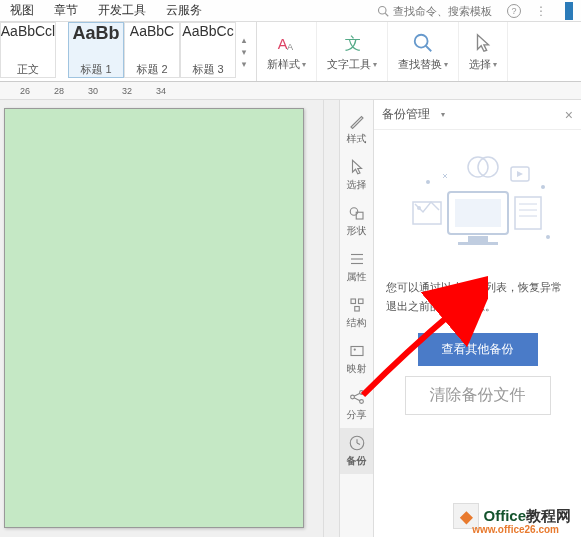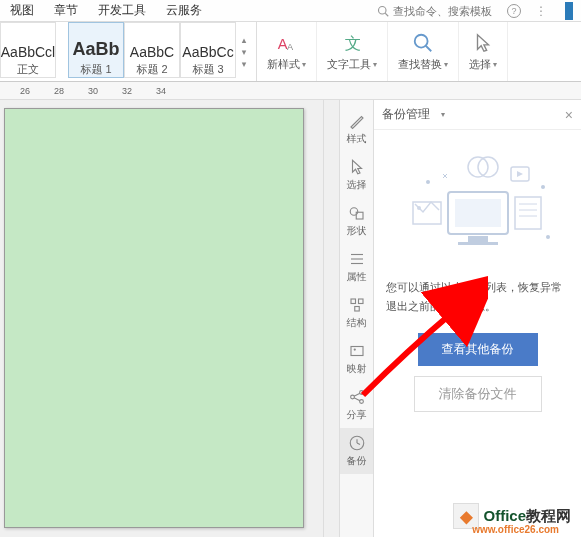--- a/index.html
+++ b/index.html
@@ -8,21 +8,21 @@
     .menubar { display: flex; background: #fefefe; border-bottom: 1px solid #ddd; height: 22px; align-items: center; }
     .menubar span { padding: 3px 10px; font-size: 12px; color: #333; cursor: pointer; }
     .search-area { margin-left: auto; display: flex; align-items: center; padding-right: 8px; gap: 4px; }
     .search-icon { width: 12px; height: 12px; }
     .search-input { border: none; font-size: 11px; color: #999; width: 110px; background: transparent; }
     .help-icon { width: 14px; height: 14px; border: 1px solid #999; border-radius: 50%; display: flex; align-items: center; justify-content: center; font-size: 9px; color: #999; }
     .collapse-tab { width: 8px; background: #2b7bb9; margin-left: 4px; height: 18px; }
     
     .ribbon { display: flex; background: #fff; border-bottom: 1px solid #ccc; height: 60px; }
     .style-group { display: flex; border-right: 1px solid #ddd; padding-right: 4px; }
-    .style-box { width: 56px; height: 56px; border: 1px solid #e0e0e0; display: flex; flex-direction: column; align-items: center; justify-content: flex-end; font-size: 10px; }
+    .style-box { width: 56px; height: 56px; border: 1px solid #e0e0e0; display: flex; flex-direction: column; align-items: center; justify-content: space-between; font-size: 10px; }
     .style-box.active { border: 1px solid #a0c4e0; background: #eaf3fb; margin-left: 12px; }
     .style-preview { font-size: 14px; color: #333; }
     .style-preview.bold { font-weight: bold; font-size: 18px; }
     .style-label { font-size: 11px; color: #555; margin-top: 2px; }
     .style-more { width: 16px; display: flex; flex-direction: column; justify-content: center; gap: 2px; padding: 0 2px; }
     .style-arrow { font-size: 9px; color: #888; text-align: center; }
     
     .ribbon-btn { display: flex; flex-direction: column; align-items: center; justify-content: center; padding: 4px 10px; border-right: 1px solid #eee; font-size: 11px; color: #555; }
     .ribbon-icon { width: 22px; height: 22px; display: flex; align-items: center; justify-content: center; margin-bottom: 3px; }
     .ribbon-label { display: flex; align-items: center; gap: 2px; }
@@ -31,32 +31,32 @@
     .ruler { height: 18px; background: #f7f7f7; border-bottom: 1px solid #ddd; display: flex; position: relative; font-size: 9px; color: #666; padding-left: 6px; align-items: center; }
     .ruler-mark { position: absolute; }
     
     .workspace { display: flex; height: 437px; }
     .doc-area { flex: 1; background: #f0f0f0; padding: 8px 0 0 4px; overflow: hidden; }
     .doc-page { width: 300px; height: 420px; background: #c5e8c5; border: 1px solid #999; box-shadow: 1px 1px 3px rgba(0,0,0,0.2); }
     .vscroll { width: 16px; background: #f0f0f0; border-left: 1px solid #ddd; }
     
     .side-toolbar { width: 34px; background: #f7f7f7; border-left: 1px solid #ddd; display: flex; flex-direction: column; align-items: center; padding-top: 6px; }
     .side-item { display: flex; flex-direction: column; align-items: center; padding: 6px 0; font-size: 10px; color: #666; cursor: pointer; width: 100%; }
-    .side-item.active { background: #e8e8e8; }
+    .side-item.active { background: #e8e8e8; font-weight: bold; }
     .side-icon { width: 18px; height: 18px; margin-bottom: 2px; }
     
     .panel { width: 208px; background: #fff; border-left: 1px solid #ddd; display: flex; flex-direction: column; }
     .panel-header { display: flex; align-items: center; padding: 6px 8px; border-bottom: 1px solid #eee; font-size: 12px; color: #555; }
     .panel-title { display: flex; align-items: center; gap: 11px; }
     .panel-close { margin-left: auto; cursor: pointer; color: #999; font-size: 14px; }
     .panel-body { flex: 1; padding: 12px; position: relative; }
     .illustration { width: 170px; height: 110px; margin: 10px auto 16px; position: relative; }
     .panel-text { font-size: 11px; color: #555; line-height: 1.7; margin-bottom: 18px; }
     .btn-primary { background: #4a7bc8; color: #fff; padding: 8px 24px; font-size: 12px; border: none; display: block; margin: 0 auto 10px; cursor: pointer; }
-    .btn-secondary { background: #fff; color: #999; padding: 8px 24px; font-size: 13px; border: 1px solid #ddd; display: block; margin: 0 auto; cursor: pointer; }
+    .btn-secondary { background: #fff; color: #999; padding: 8px 24px; font-size: 16px; border: 1px solid #ddd; display: block; margin: 0 auto; cursor: pointer; }
     
     .arrow-overlay { position: absolute; left: 358px; top: 270px; width: 130px; height: 130px; pointer-events: none; z-index: 100; }
     .watermark { position: absolute; right: 10px; bottom: 8px; font-size: 15px; font-weight: bold; z-index: 101; display: flex; align-items: center; gap: 4px; }
     .wm-icon { width: 26px; height: 26px; background: #f2f2f2; border: 1px solid #ddd; display: flex; align-items: center; justify-content: center; color: #e87a2e; font-size: 16px; font-weight: bold; }
     .wm-text1 { color: #14532d; }
     .wm-text2 { color: #333; }
     .wm-sub { position: absolute; right: 12px; bottom: -6px; font-size: 10px; color: #e87a2e; }
   </style>
 </head>
 <body>

